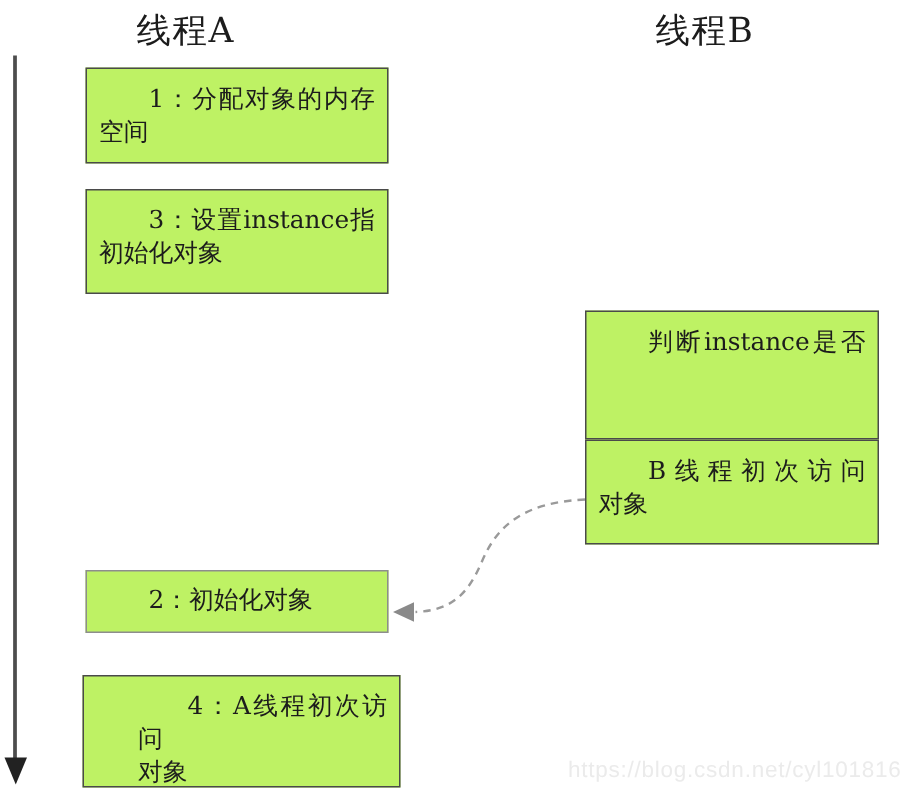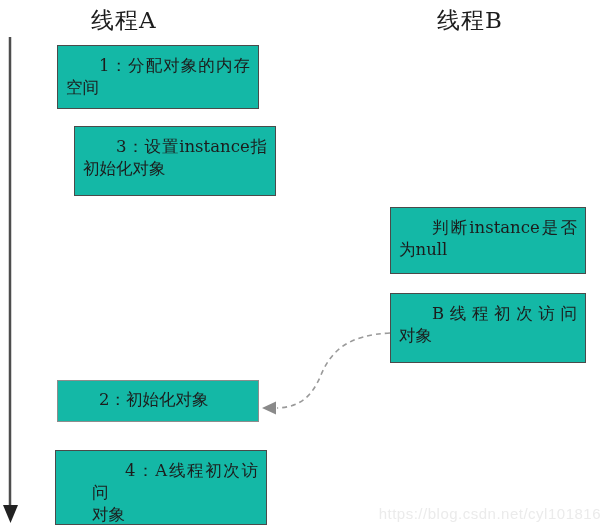--- a/index.html
+++ b/index.html
@@ -23,31 +23,31 @@
     color: #1c1c1c;
     letter-spacing: 1px;
     white-space: nowrap;
   }
   .hdr-a { left: 91px; top: 5px; }
   .hdr-b { left: 437px; top: 5px; }
   .box {
     position: absolute;
     box-sizing: border-box;
     border: 1.5px solid #4a4a4a;
-    background: #14b8a6;
+    background: #bef264;
     color: #1c1c1c;
     font-size: 16.5px;
     line-height: 22px;
     padding: 9px 8px 6px 8px;
   }
   .box .l1 { text-indent: 2em; }
   .box .just { text-align: justify; text-align-last: justify; }
   .box-step1 { left: 57px;  top: 45px;  width: 202px; height: 64px; }
-  .box-step3 { left: 57px;  top: 126px; width: 202px; height: 70px; margin-left: 17px; }
-  .box-judge { left: 390px; top: 207px; width: 196px; height: 67px; }
+  .box-step3 { left: 57px;  top: 126px; width: 202px; height: 70px; }
+  .box-judge { left: 390px; top: 207px; width: 196px; height: 86px; }
   .box-b     { left: 390px; top: 293px; width: 196px; height: 70px; }
   .box-step2 { left: 57px;  top: 380px; width: 202px; height: 42px; border-color: #8d8d8d; padding-top: 8px; }
   .box-step4 { left: 55px;  top: 450px; width: 212px; height: 75px; padding-left: 36px; }
   .watermark {
     position: absolute;
     right: 3px;
     bottom: 9px;
     font-family: "Liberation Sans", "DejaVu Sans", sans-serif;
     font-size: 15px;
     color: #ebebeb;
@@ -79,21 +79,20 @@
     <div>空间</div>
   </div>
 
   <div class="box box-step3">
     <div class="l1 just">3：设置instance指</div>
     <div>初始化对象</div>
   </div>
 
   <div class="box box-judge">
     <div class="l1 just">判断instance是否</div>
-    <div>为null</div>
   </div>
 
   <div class="box box-b">
     <div class="l1 just">B线程初次访问</div>
     <div>对象</div>
   </div>
 
   <div class="box box-step2">
     <div class="l1">2：初始化对象</div>
   </div>

